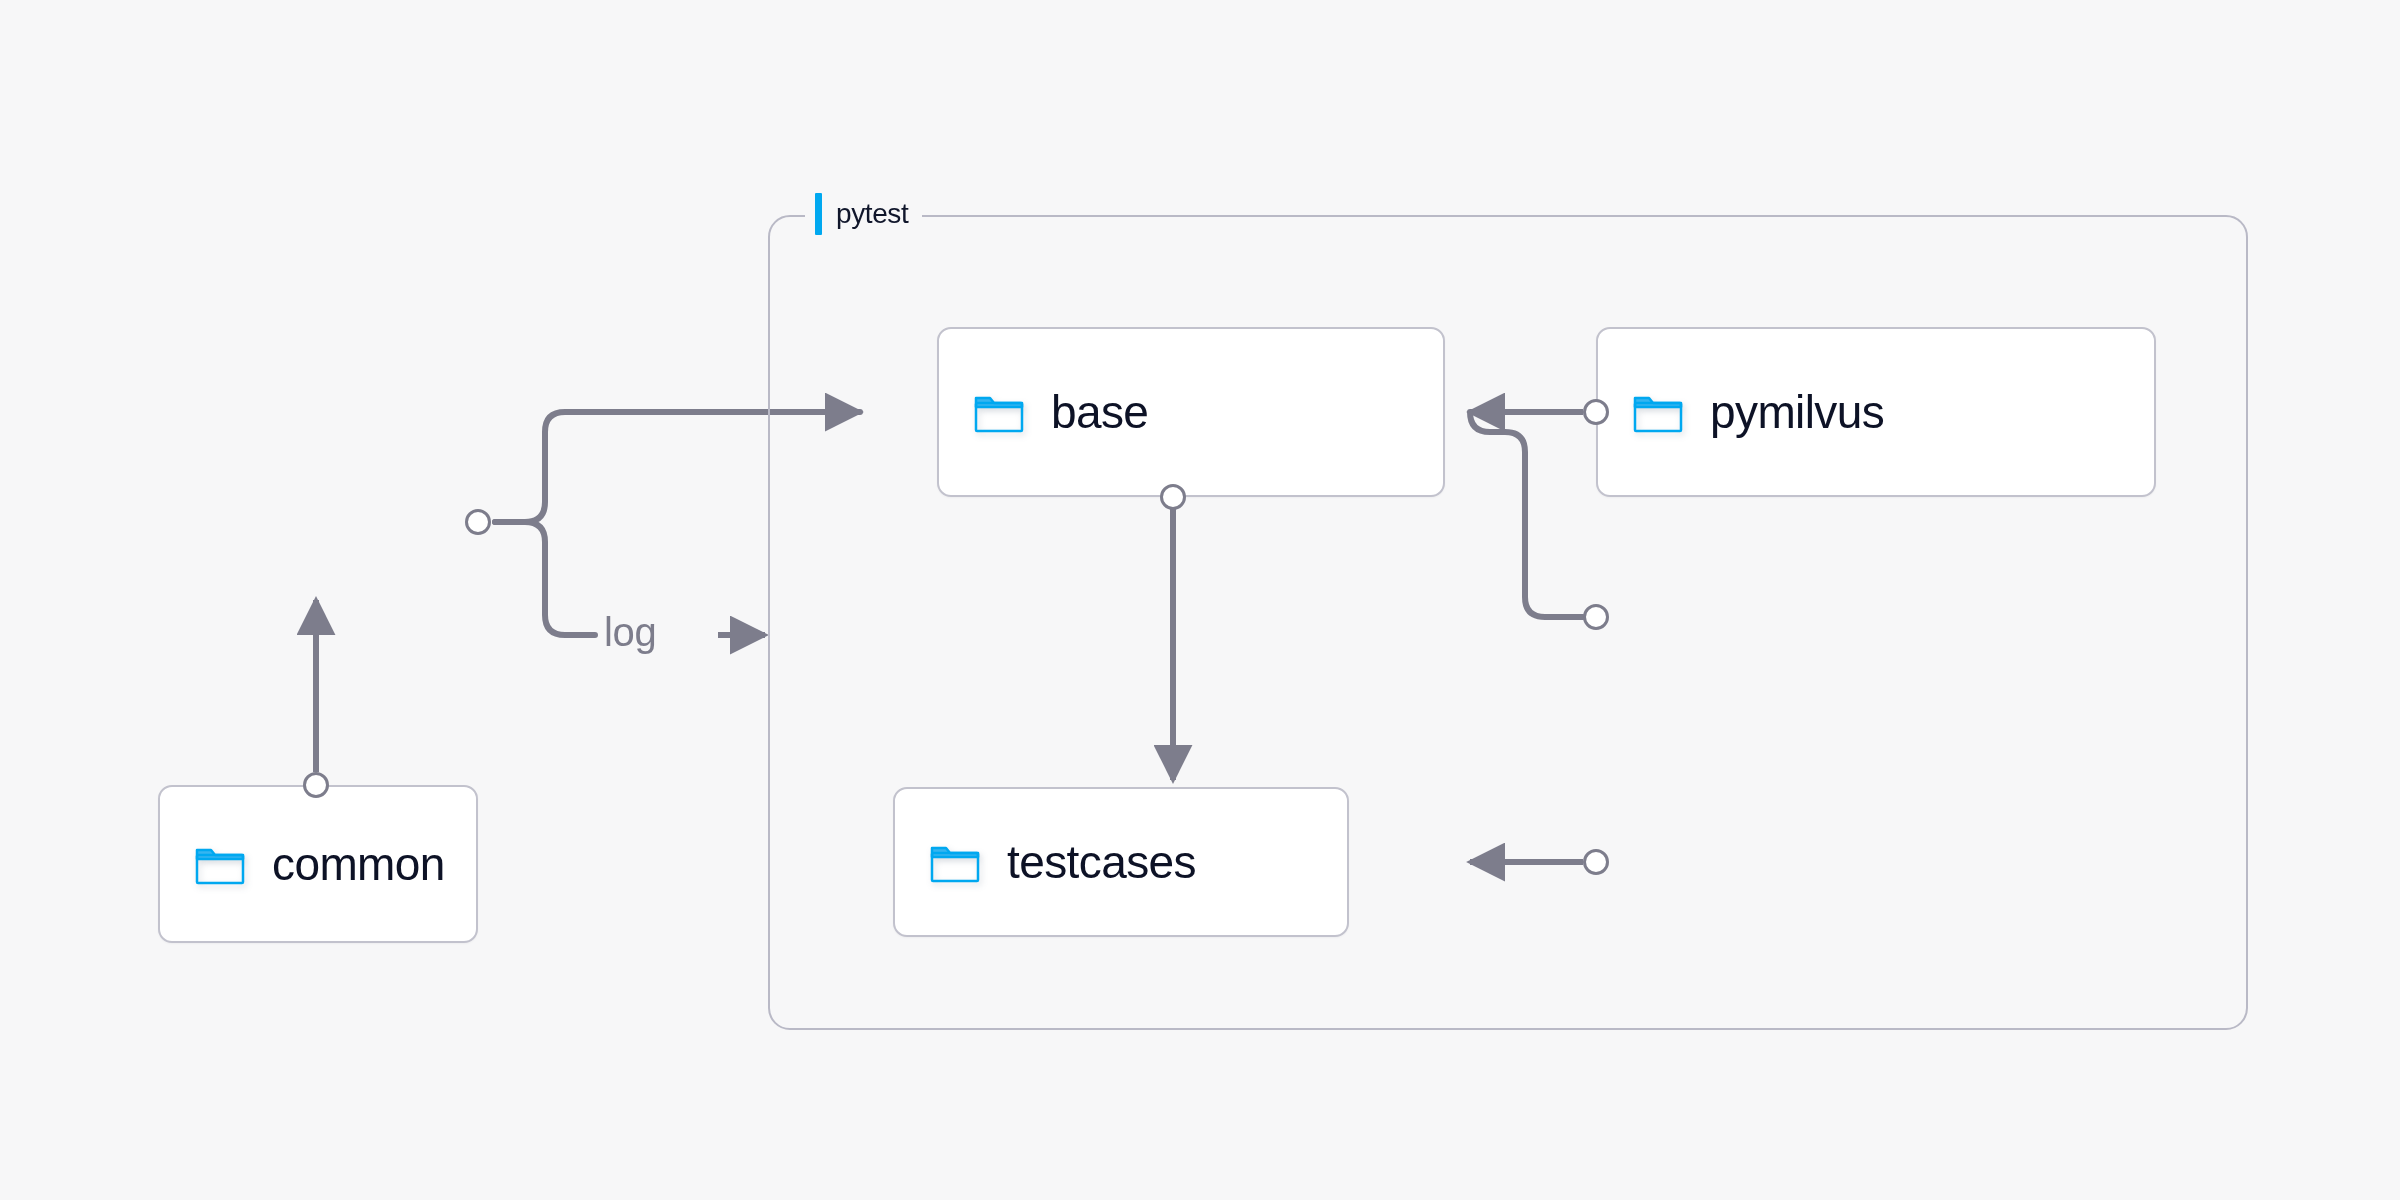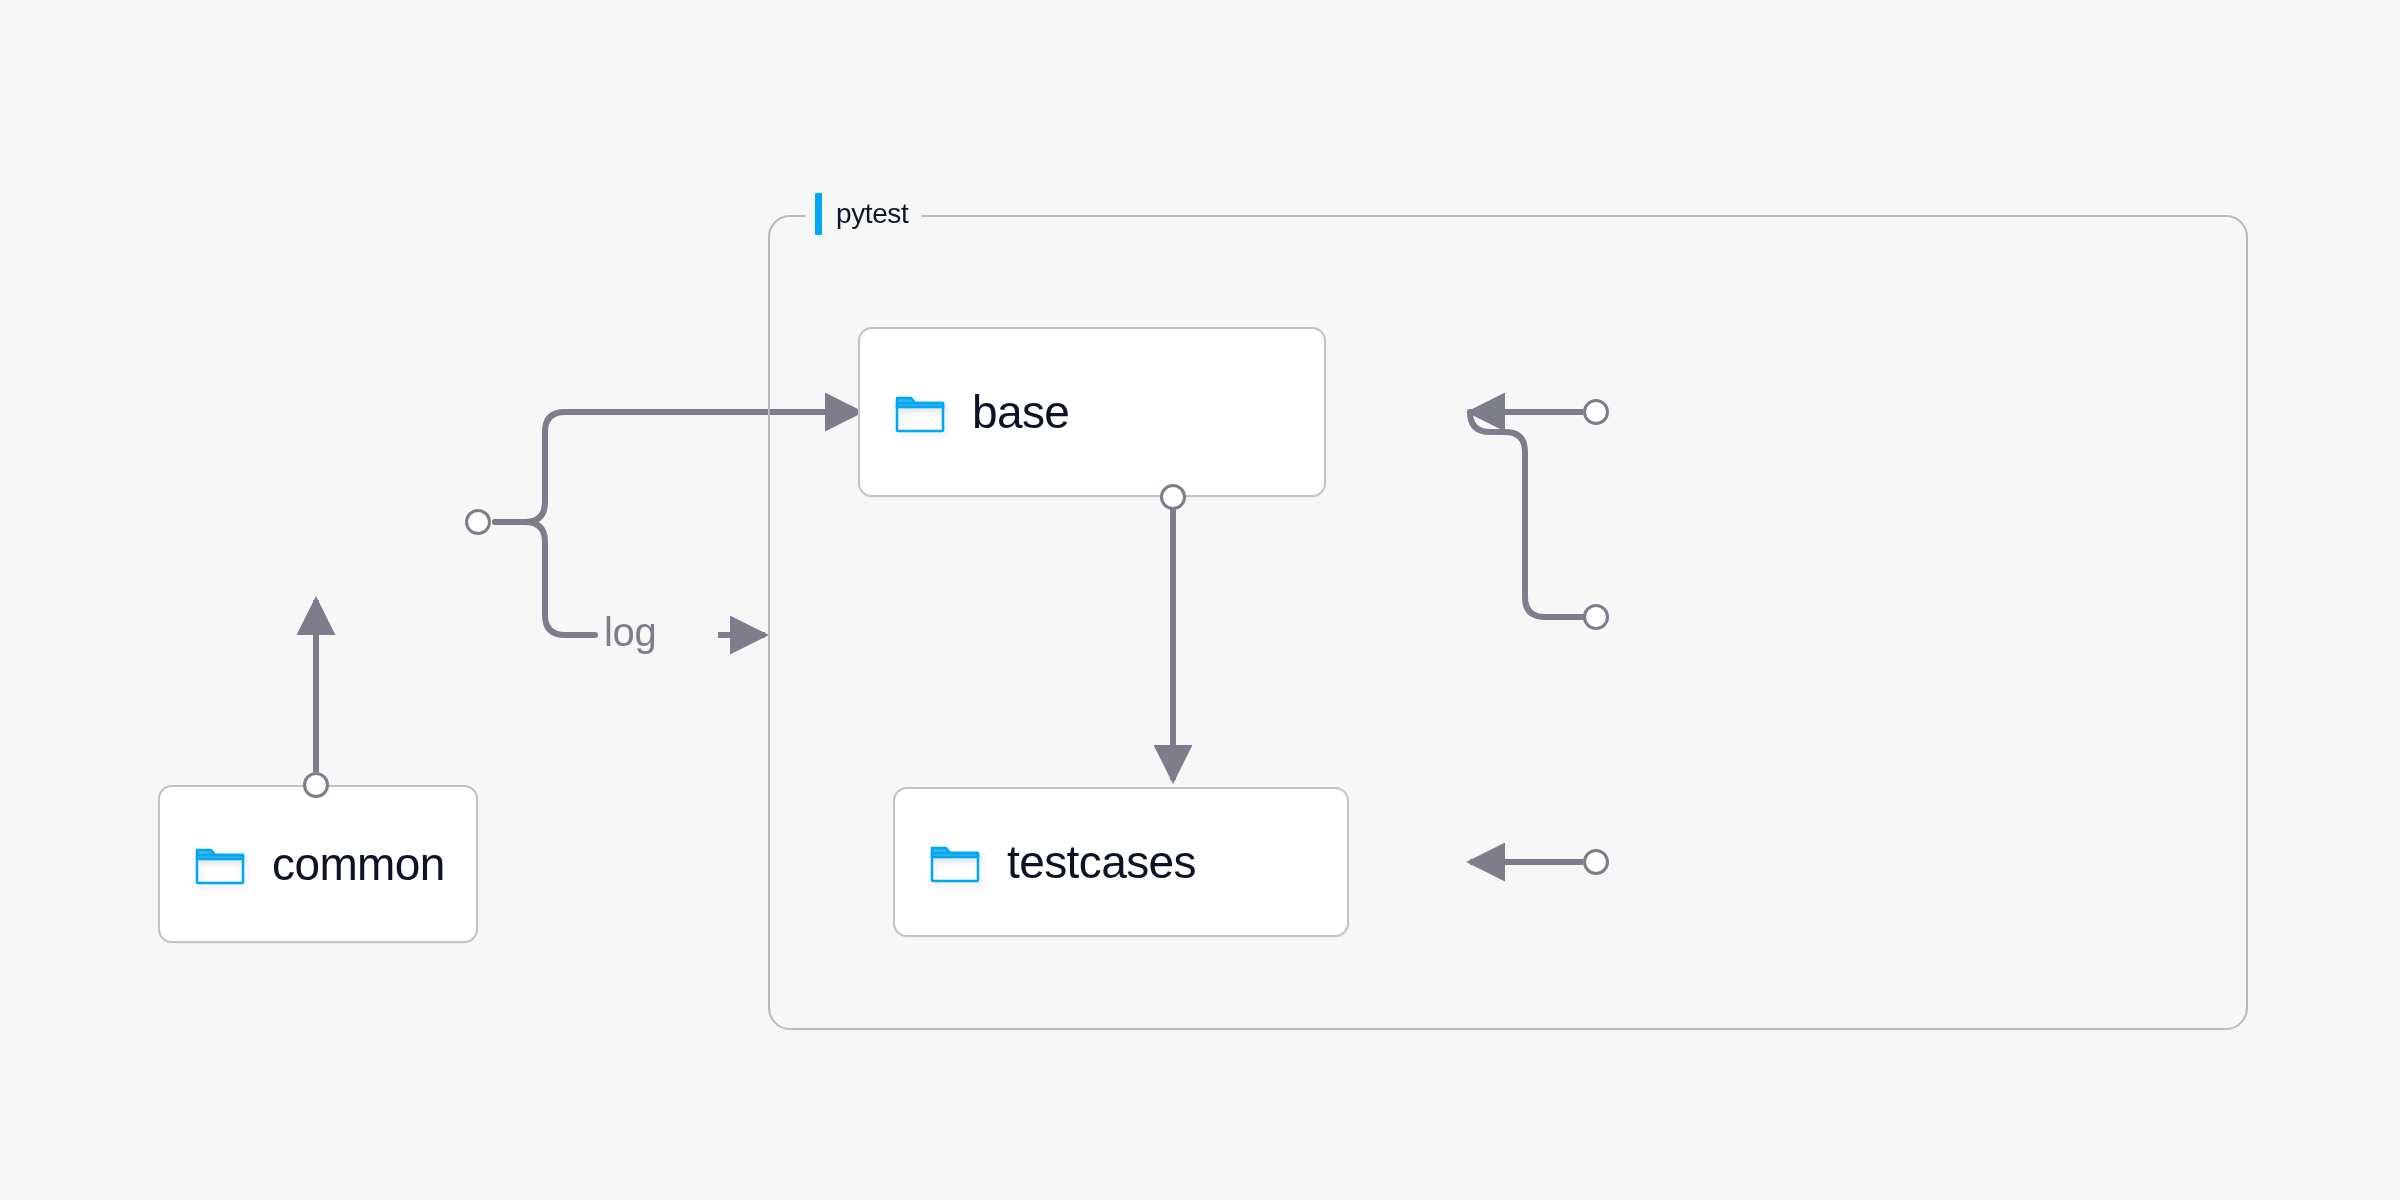--- a/index.html
+++ b/index.html
@@ -148,41 +148,50 @@
     <div class="node-inner">
       <svg class="folder-icon" viewBox="0 0 52 44">
         <path d="M3 8 h14 l4 5 h28 v4 H3 z" fill="#36b5f0" stroke="#00a8f0" stroke-width="2.5" stroke-linejoin="round"></path>
         <rect x="3" y="13" width="46" height="28" rx="1" fill="url(#fg1)" stroke="#00a8f0" stroke-width="2.5"></rect>
       </svg>
       <span class="node-label">common</span>
     </div>
   </div>
   <div class="port" style="left:303px; top:772px;"></div>
 
-  <div class="node" style="left:858px; top:327px; width:468px; height:170px;">
+  <div class="node" style="left:937px; top:327px; width:508px; height:170px;">
     <div class="node-inner">
       <svg class="folder-icon" viewBox="0 0 52 44">
         <path d="M3 8 h14 l4 5 h28 v4 H3 z" fill="#36b5f0" stroke="#00a8f0" stroke-width="2.5" stroke-linejoin="round"></path>
         <rect x="3" y="13" width="46" height="28" rx="1" fill="url(#fg1)" stroke="#00a8f0" stroke-width="2.5"></rect>
       </svg>
       <span class="node-label">base</span>
     </div>
   </div>
   <div class="port" style="left:1160px; top:484px;"></div>
 
   <div class="node" style="left:893px; top:787px; width:456px; height:150px;">
     <div class="node-inner">
       <svg class="folder-icon" viewBox="0 0 52 44">
         <path d="M3 8 h14 l4 5 h28 v4 H3 z" fill="#36b5f0" stroke="#00a8f0" stroke-width="2.5" stroke-linejoin="round"></path>
         <rect x="3" y="13" width="46" height="28" rx="1" fill="url(#fg1)" stroke="#00a8f0" stroke-width="2.5"></rect>
       </svg>
       <span class="node-label">testcases</span>
     </div>
   </div>
 
+  <div class="node" style="left:1596px; top:327px; width:560px; height:170px;">
+    <div class="node-inner">
+      <svg class="folder-icon" viewBox="0 0 52 44">
+        <path d="M3 8 h14 l4 5 h28 v4 H3 z" fill="#36b5f0" stroke="#00a8f0" stroke-width="2.5" stroke-linejoin="round"></path>
+        <rect x="3" y="13" width="46" height="28" rx="1" fill="url(#fg1)" stroke="#00a8f0" stroke-width="2.5"></rect>
+      </svg>
+      <span class="node-label">pymilvus</span>
+    </div>
+  </div>
   <div class="port" style="left:1583px; top:399px;"></div>
 
   <div class="port" style="left:1583px; top:604px;"></div>
 
   <div class="port" style="left:1583px; top:849px;"></div>
 
   <span class="edge-label" style="left:604px; top:612px;">log</span>
 
 </div>
 

